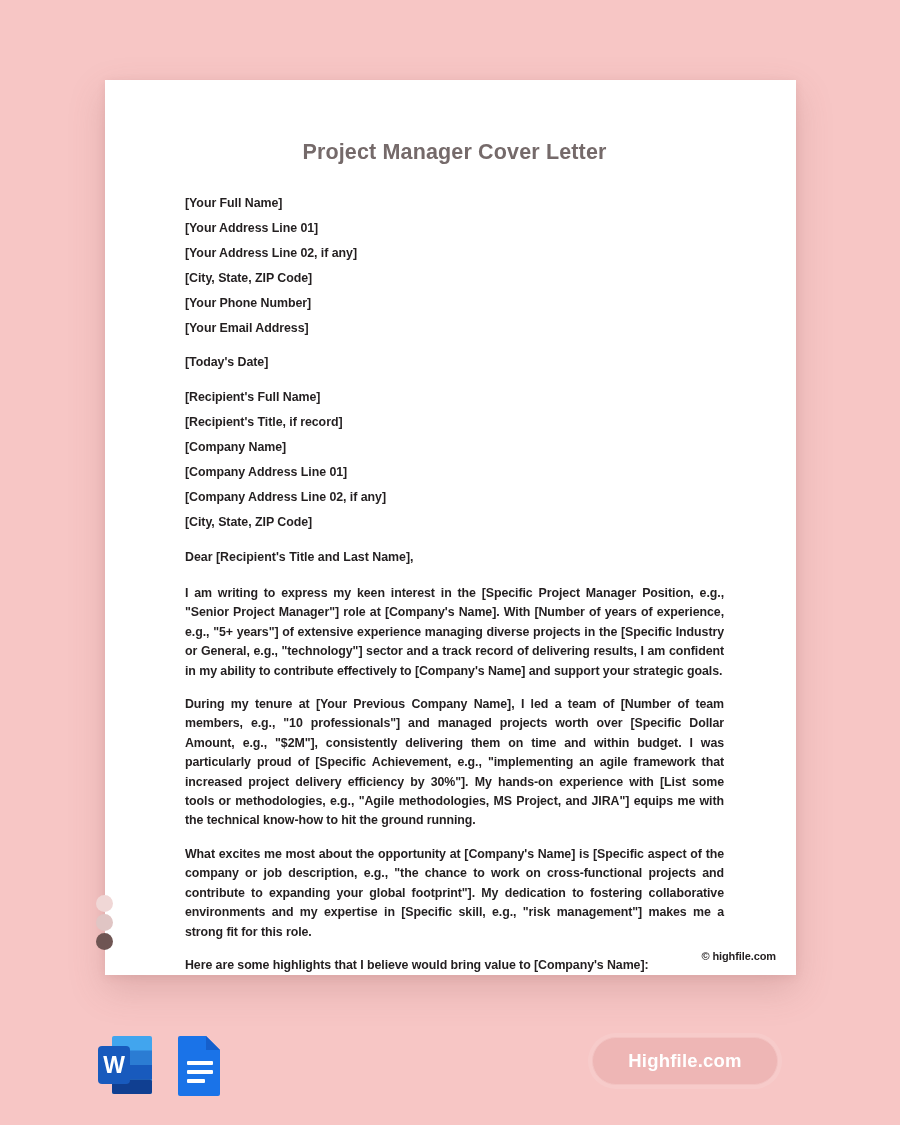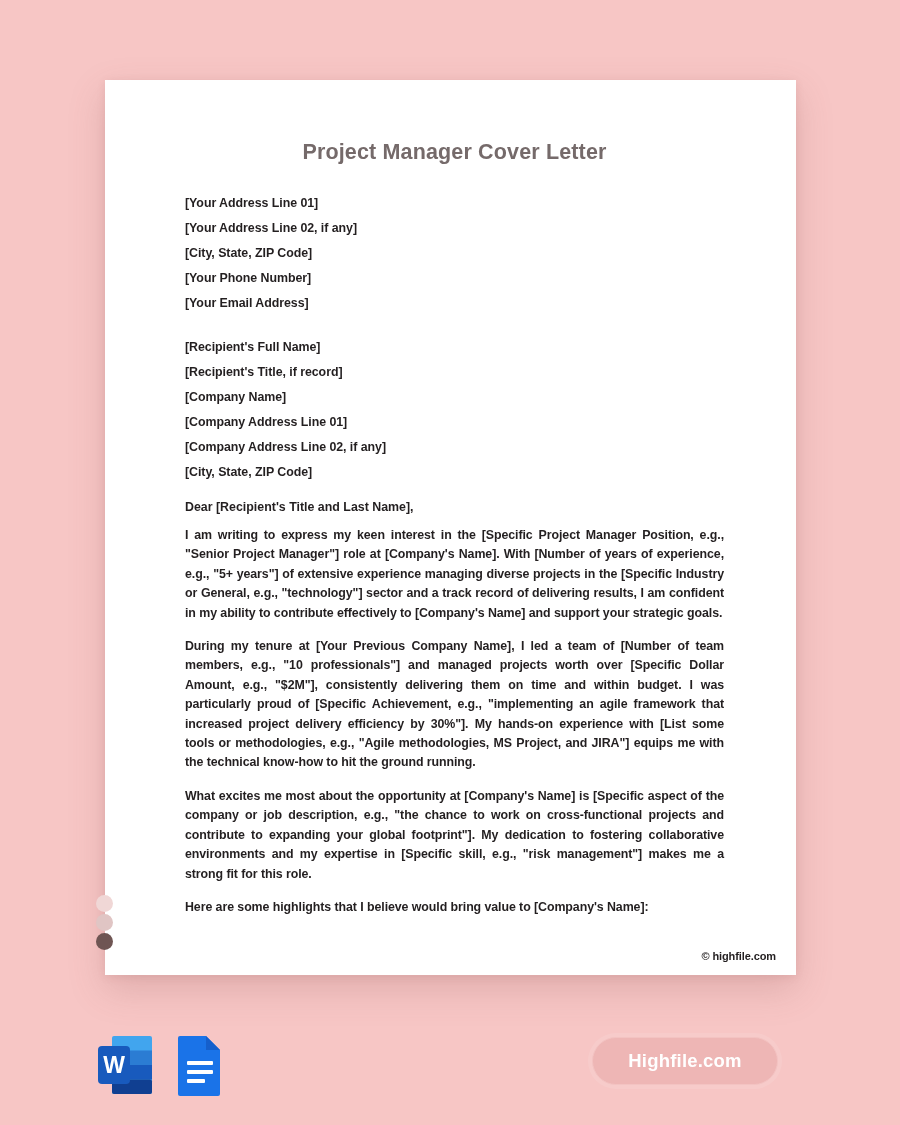--- a/index.html
+++ b/index.html
@@ -85,21 +85,21 @@
   }
 
   .gap-sm { height: 9px; }
   .gap-md { height: 10px; }
 
   .salutation {
     font-size: 12.4px;
     font-weight: bold;
     color: #231f20;
     line-height: 24px;
-    margin-bottom: 7px;
+    margin-bottom: 15px;
   }
 
   .para {
     font-size: 12.4px;
     font-weight: bold;
     color: #231f20;
     line-height: 19.4px;
     text-align: justify;
     letter-spacing: -0.08px;
     margin-bottom: 14px;
@@ -173,29 +173,33 @@
     <i class="d1"></i>
     <i class="d2"></i>
     <i class="d3"></i>
   </div>
 
   <div class="page">
 
     <div class="doc-title">Project Manager Cover Letter</div>
 
     <div class="block">
+      <div class="line">[Your Full Name]</div>
       <div class="line">[Your Address Line 01]</div>
       <div class="line">[Your Address Line 02, if any]</div>
       <div class="line">[City, State, ZIP Code]</div>
       <div class="line">[Your Phone Number]</div>
       <div class="line">[Your Email Address]</div>
     </div>
 
     <div class="gap-sm"></div>
 
+    <div class="block">
+      <div class="line">[Today's Date]</div>
+    </div>
 
     <div class="gap-md"></div>
 
     <div class="block">
       <div class="line">[Recipient's Full Name]</div>
       <div class="line">[Recipient's Title, if record]</div>
       <div class="line">[Company Name]</div>
       <div class="line">[Company Address Line 01]</div>
       <div class="line">[Company Address Line 02, if any]</div>
       <div class="line">[City, State, ZIP Code]</div>

